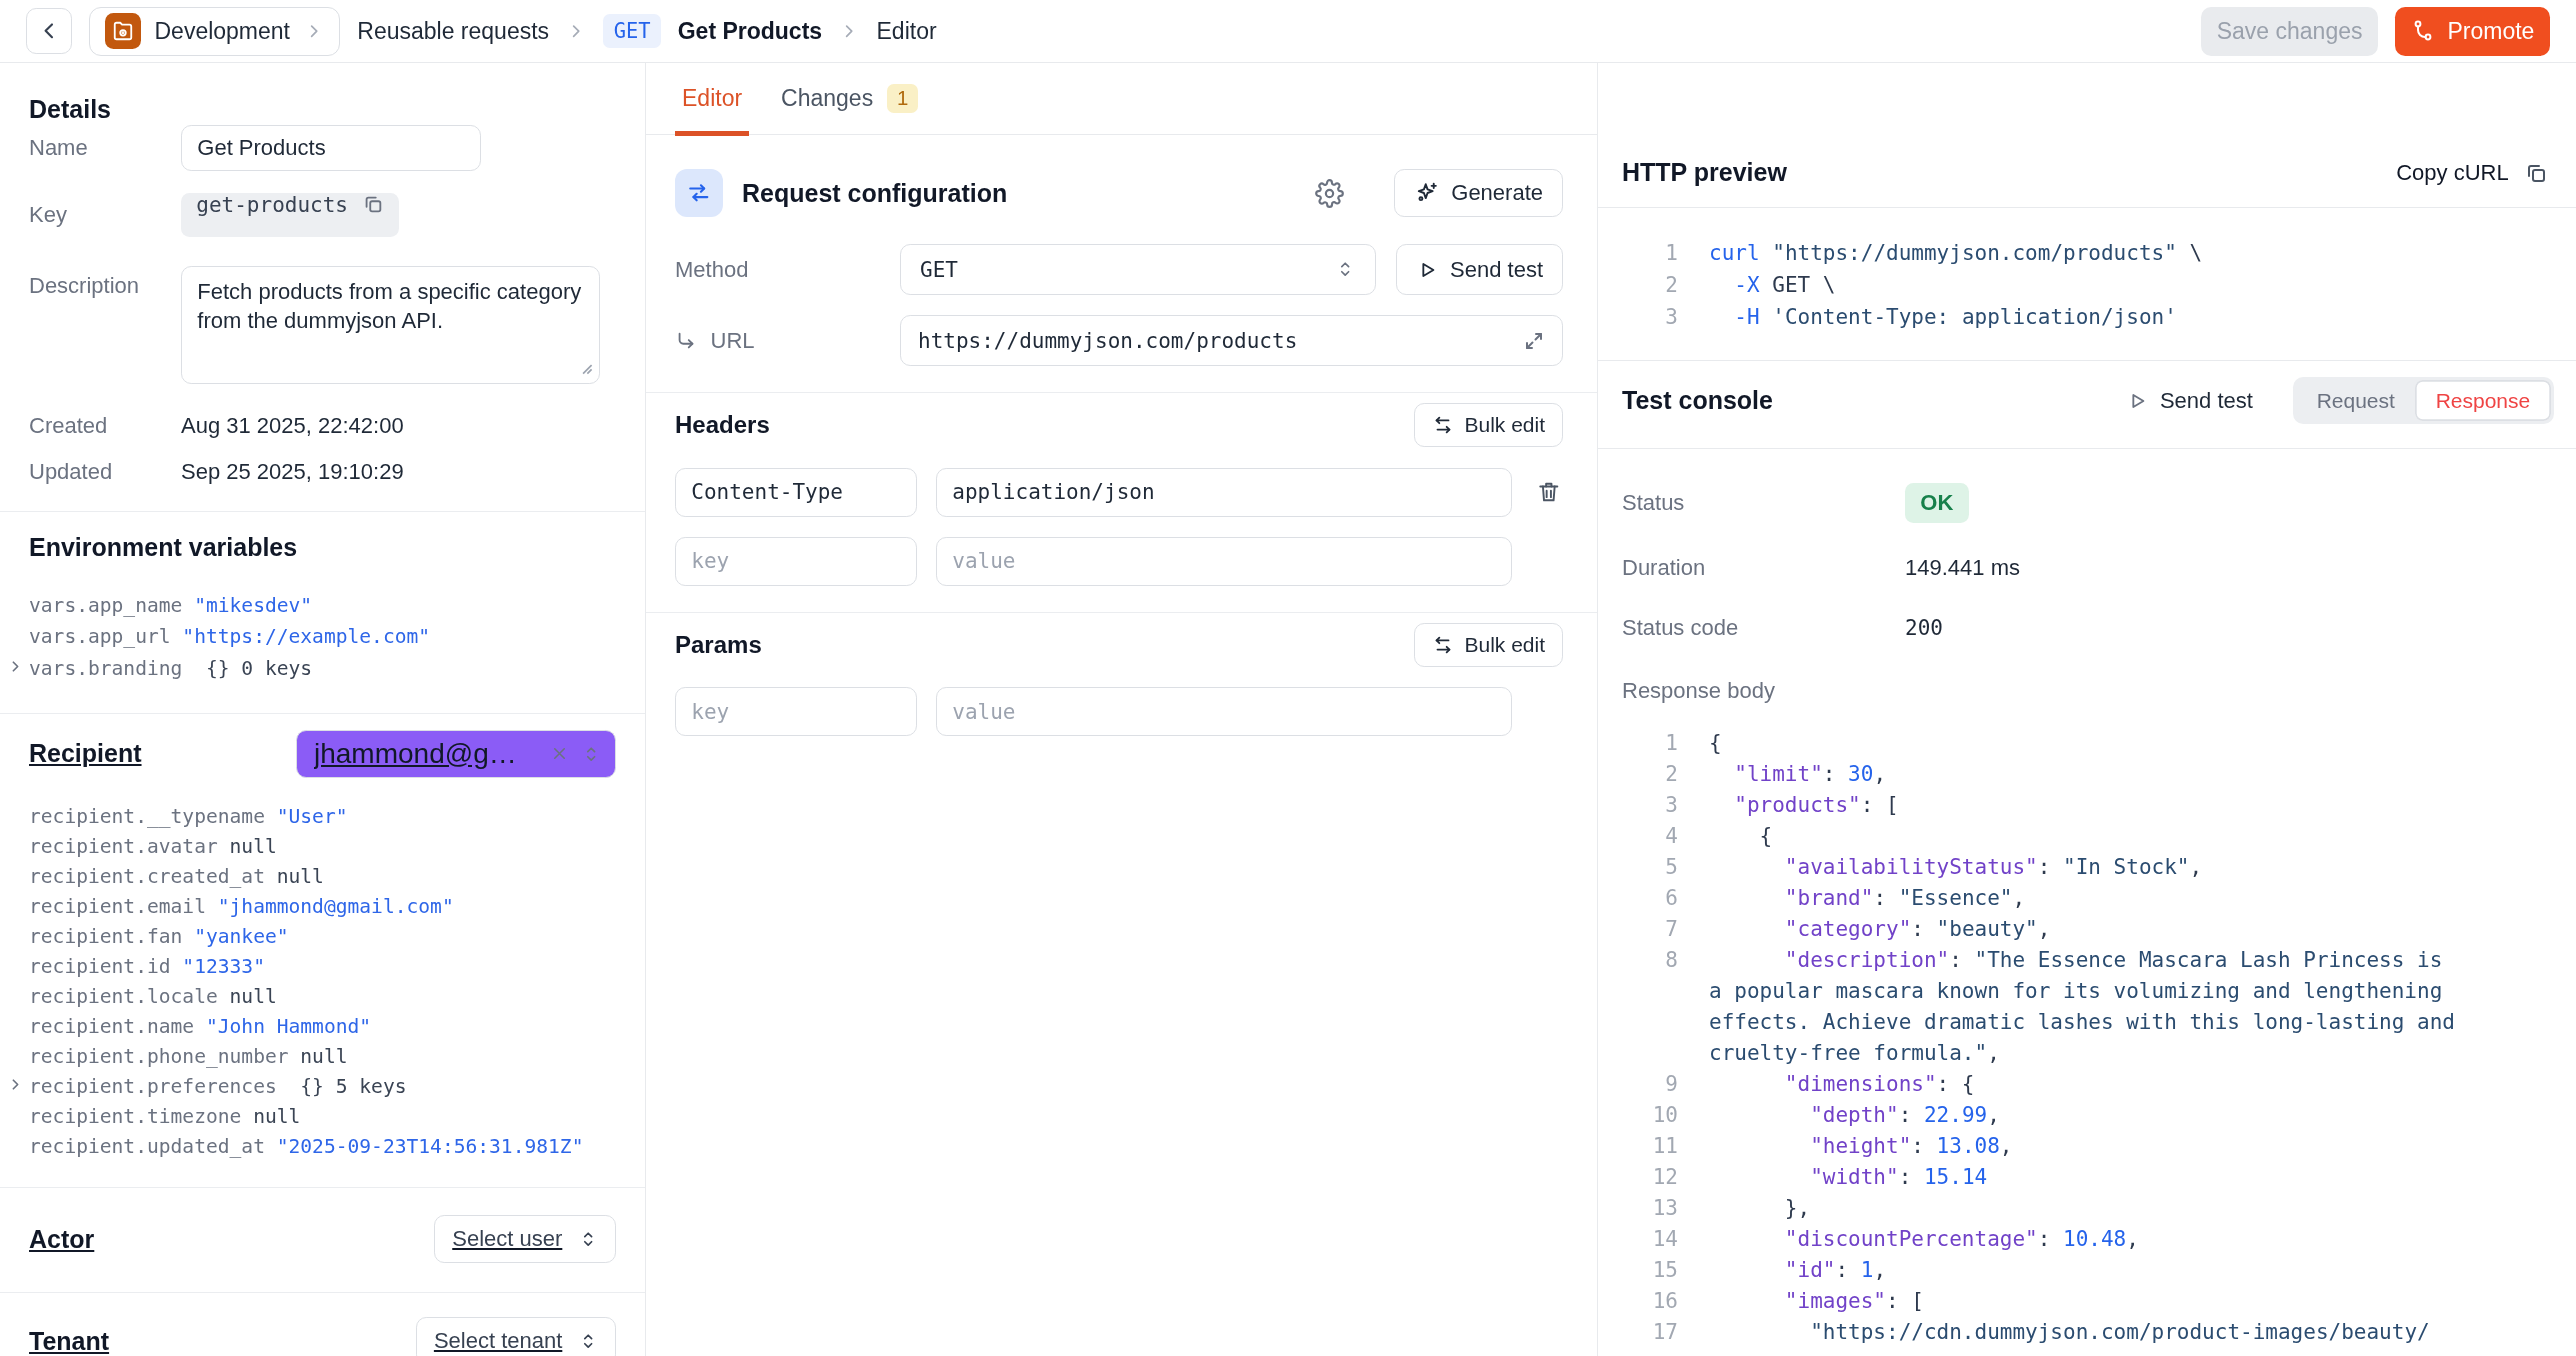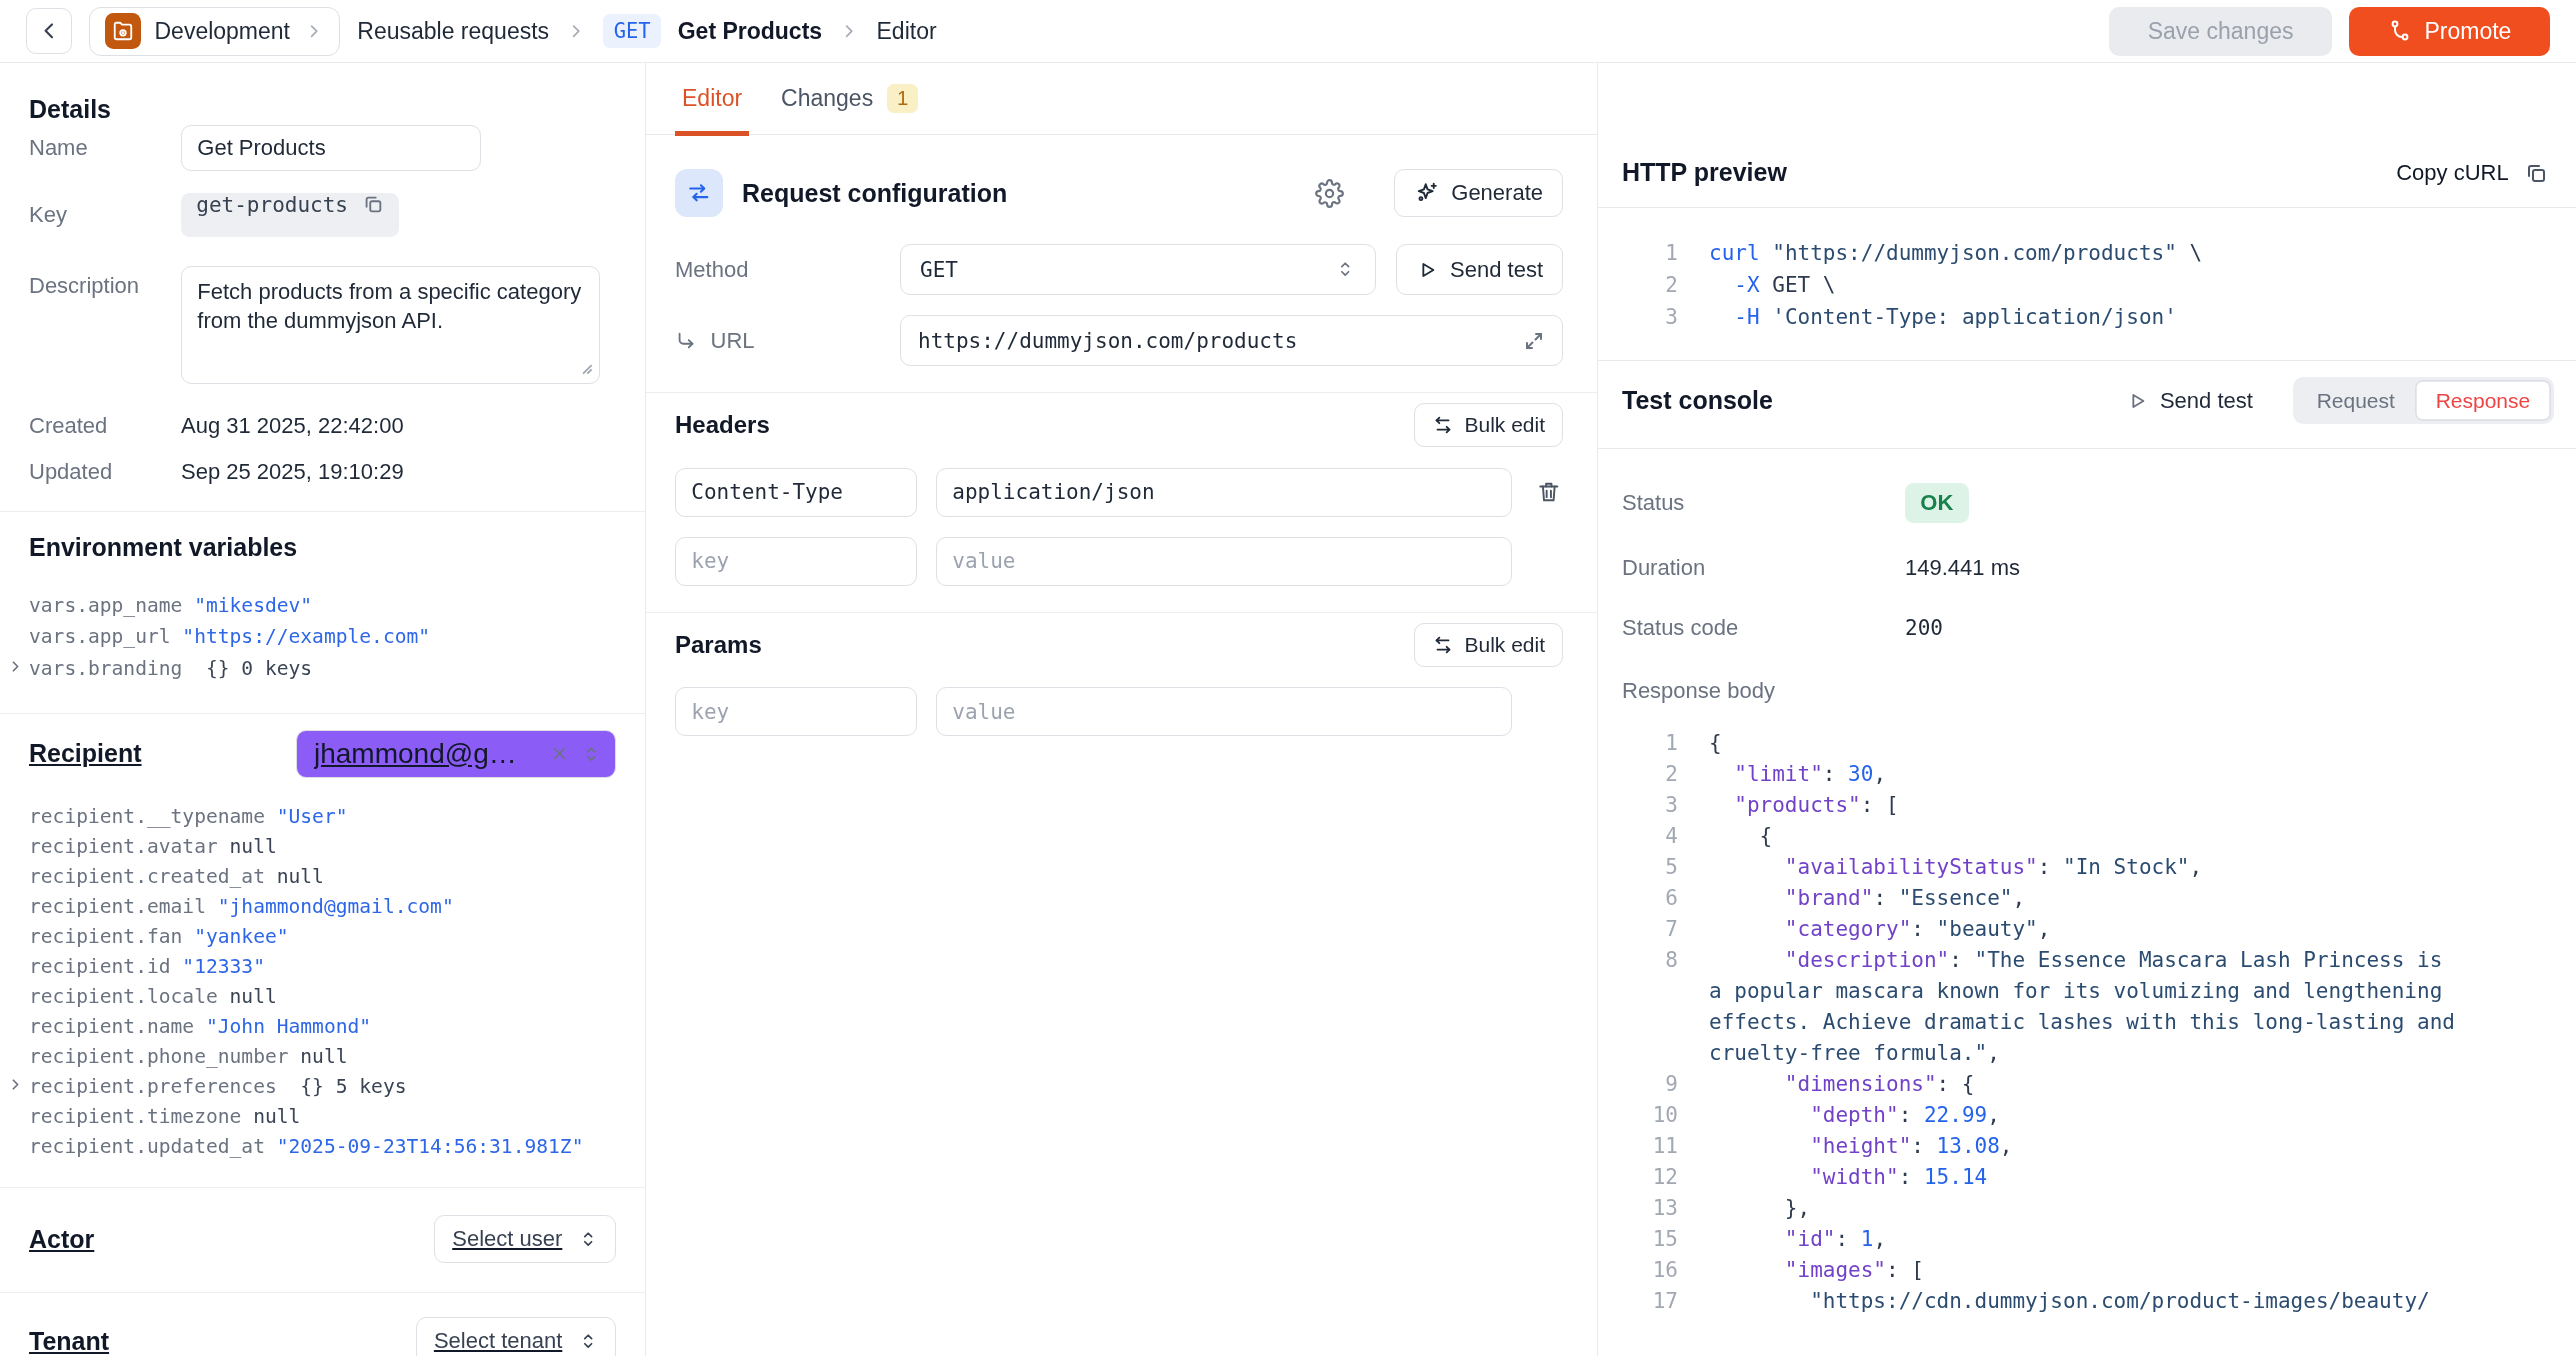--- a/index.html
+++ b/index.html
@@ -19,21 +19,21 @@
   .env-pill { height:49px; border:1.7px solid #DCDFE4; border-radius:12px; display:flex; align-items:center;
               gap:13.6px; padding:0 15.3px; background:#fff; }
   .folder-bg { width:36px; height:36px; border-radius:8.5px; background:#C2580E; display:flex; align-items:center; justify-content:center; color:#fff; }
   .crumb { font-size:23px; color:#1F2937; white-space:nowrap; }
   .crumb.strong { font-weight:600; color:#111827; }
   .sep-ic { color:#A6ACB7; }
   .get-badge { font-family:"DejaVu Sans Mono", monospace; font-size:20.4px; color:#2563EB; background:#EBF1FD;
                padding:5.1px 10.2px; border-radius:6.8px; }
   .spacer { flex:1; }
   .btn { height:49px; border-radius:10.2px; font-size:23px; display:flex; align-items:center; gap:12px;
-         padding:0 39px; border:none; font-family:inherit; white-space:nowrap; }
+         padding:0 16px; border:none; font-family:inherit; white-space:nowrap; }
   .btn.disabled { background:#E9EBEE; color:#9AA1AC; }
   .btn.promote { background:#F04E1F; color:#fff; font-weight:500; }
 
   
   .main { display:flex; height:1293px; }
   .left  { width:646px; border-right:1.7px solid #E8EAED; padding:0 29px; overflow:hidden; }
   .mid   { width:952px; border-right:1.7px solid #E8EAED; overflow:hidden; }
   .right { flex:1; overflow:hidden; }
 
   
@@ -580,20 +580,24 @@
         </div>
         <div class="jrow">
           <span class="ln">12</span>
           <span class="lc"><span class="tk-pln">        </span><span class="tk-key">"width"</span><span class="tk-pun">: </span><span class="tk-num">15.14</span></span>
         </div>
         <div class="jrow">
           <span class="ln">13</span>
           <span class="lc"><span class="tk-pln">      </span><span class="tk-pun">},</span></span>
         </div>
         <div class="jrow">
+          <span class="ln">14</span>
+          <span class="lc"><span class="tk-pln">      </span><span class="tk-key">"discountPercentage"</span><span class="tk-pun">: </span><span class="tk-num">10.48</span><span class="tk-pun">,</span></span>
+        </div>
+        <div class="jrow">
           <span class="ln">15</span>
           <span class="lc"><span class="tk-pln">      </span><span class="tk-key">"id"</span><span class="tk-pun">: </span><span class="tk-num">1</span><span class="tk-pun">,</span></span>
         </div>
         <div class="jrow">
           <span class="ln">16</span>
           <span class="lc"><span class="tk-pln">      </span><span class="tk-key">"images"</span><span class="tk-pun">: [</span></span>
         </div>
         <div class="jrow">
           <span class="ln">17</span>
           <span class="lc"><span class="tk-pln">        </span><span class="tk-str">"https://cdn.dummyjson.com/product-images/beauty/</span></span>

